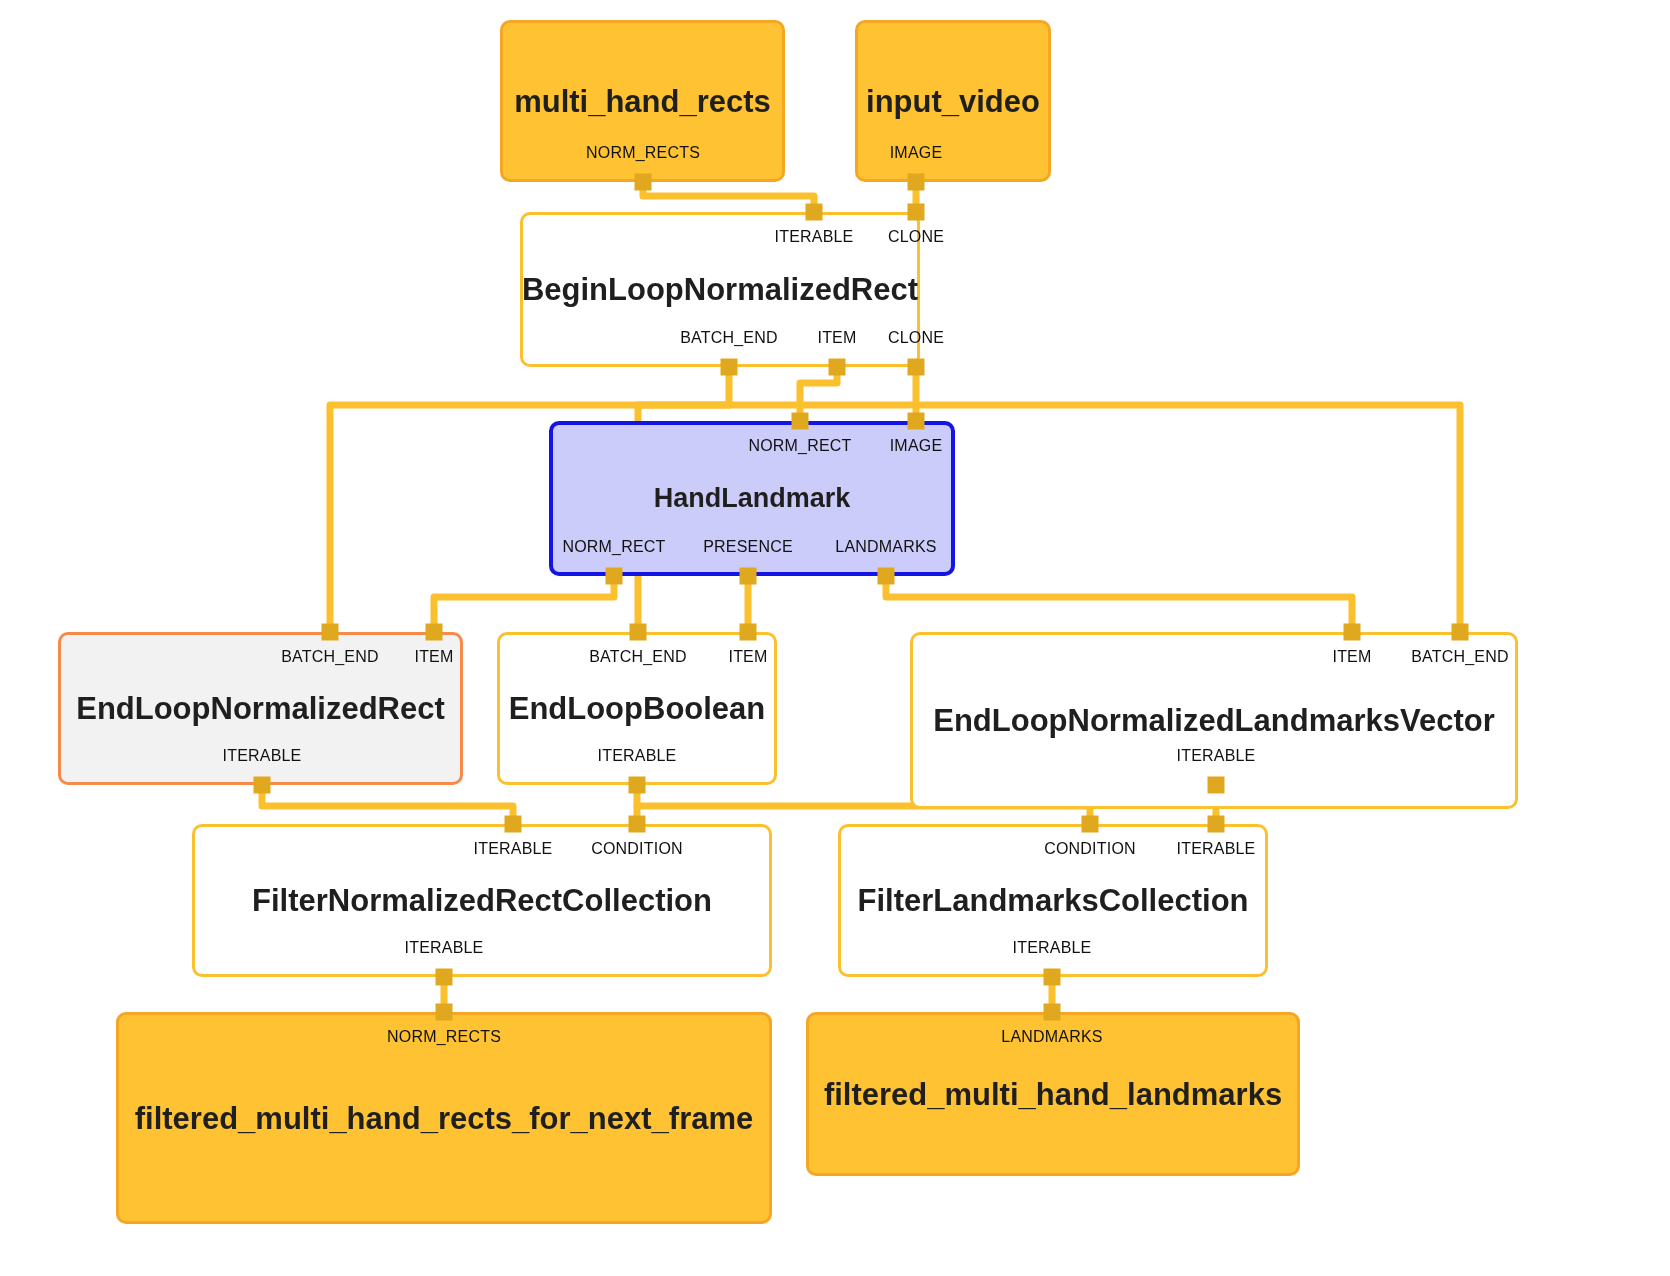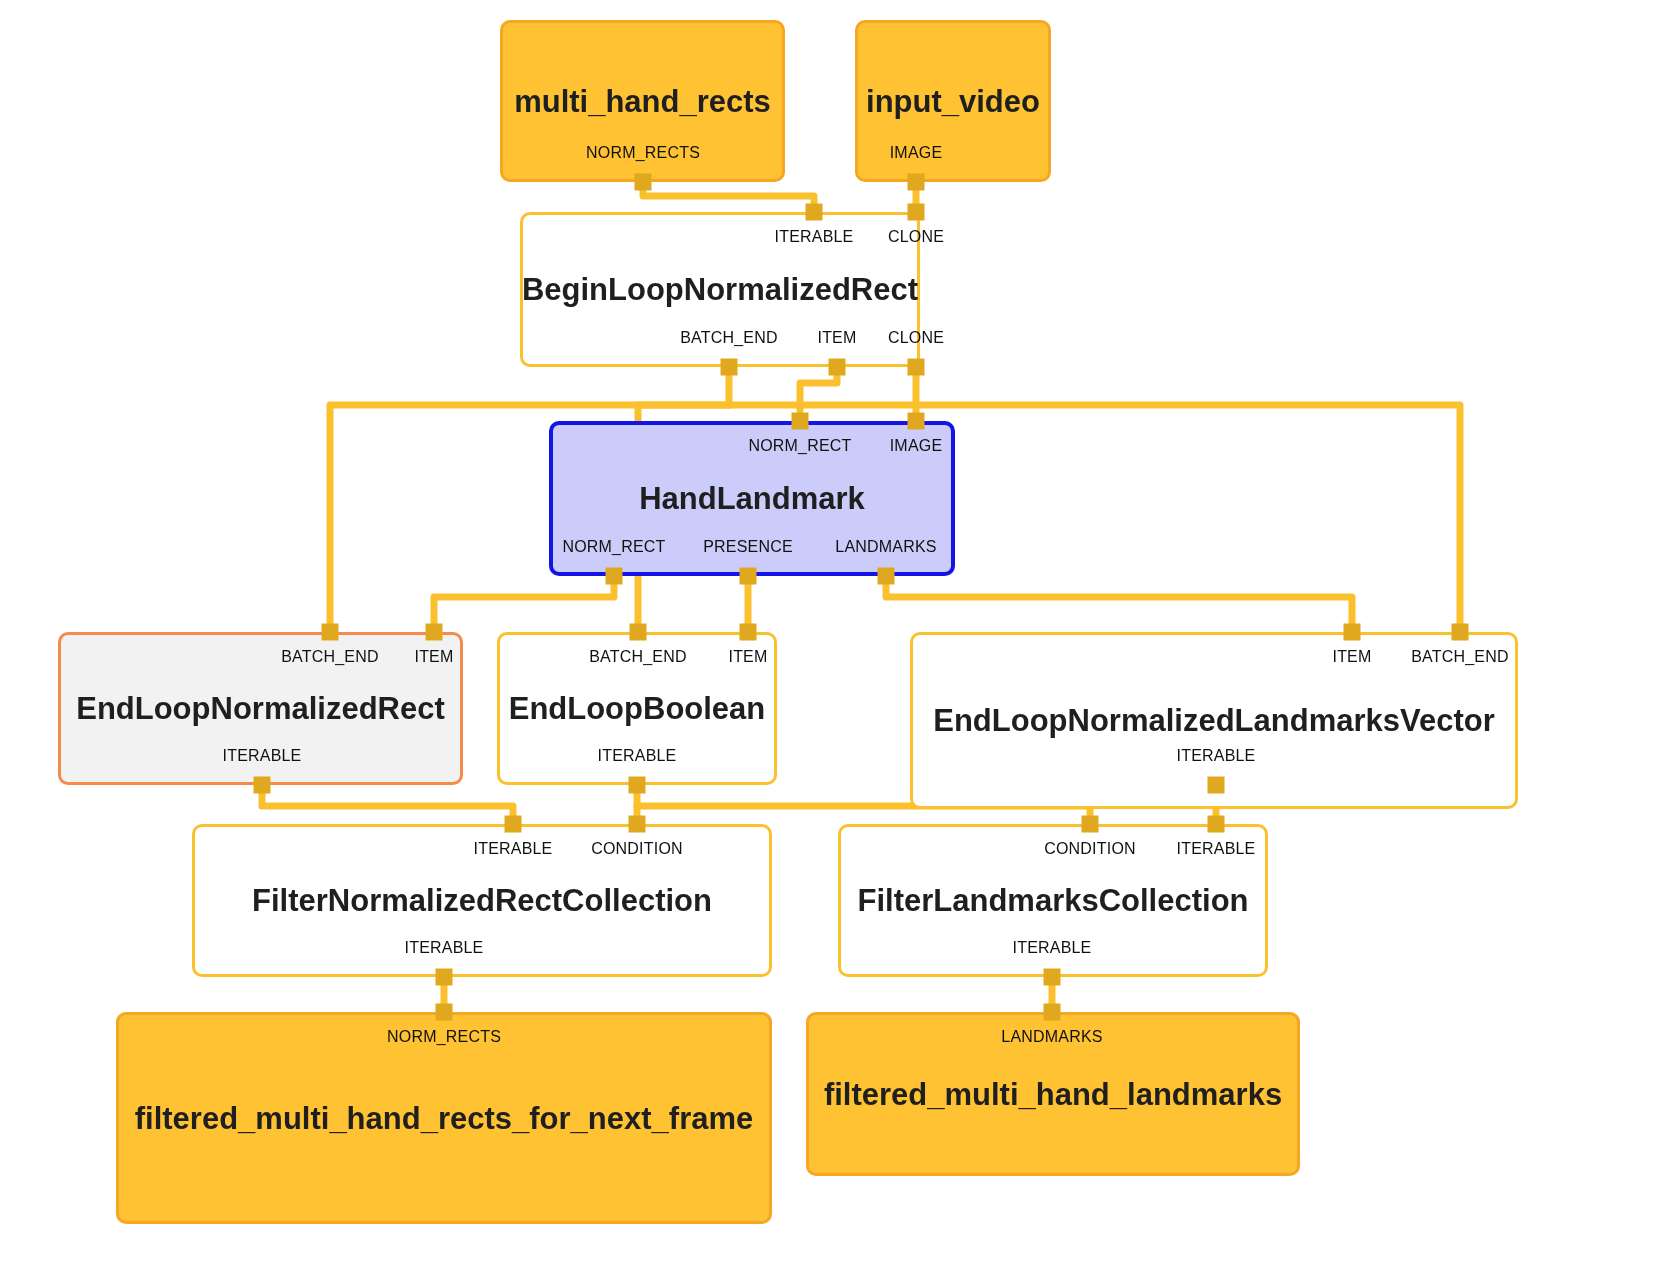--- a/index.html
+++ b/index.html
@@ -48,21 +48,21 @@
   .node.calc {
     background: #ffffff;
     border: 3px solid #FBC02D;
   }
   .node.calc .title { font-size: 31px; }
   
   .node.calc-hl {
     background: #CCCCFA;
     border: 4px solid #1414E6;
   }
-  .node.calc-hl .title { font-size: 31px; }
+  .node.calc-hl .title { font-size: 27px; }
   
   .node.calc-sel {
     background: #F2F2F2;
     border: 3px solid #F58A4B;
   }
   .node.calc-sel .title { font-size: 31px; text-align: right; }
 
   
   .ptag {
     position: absolute;

